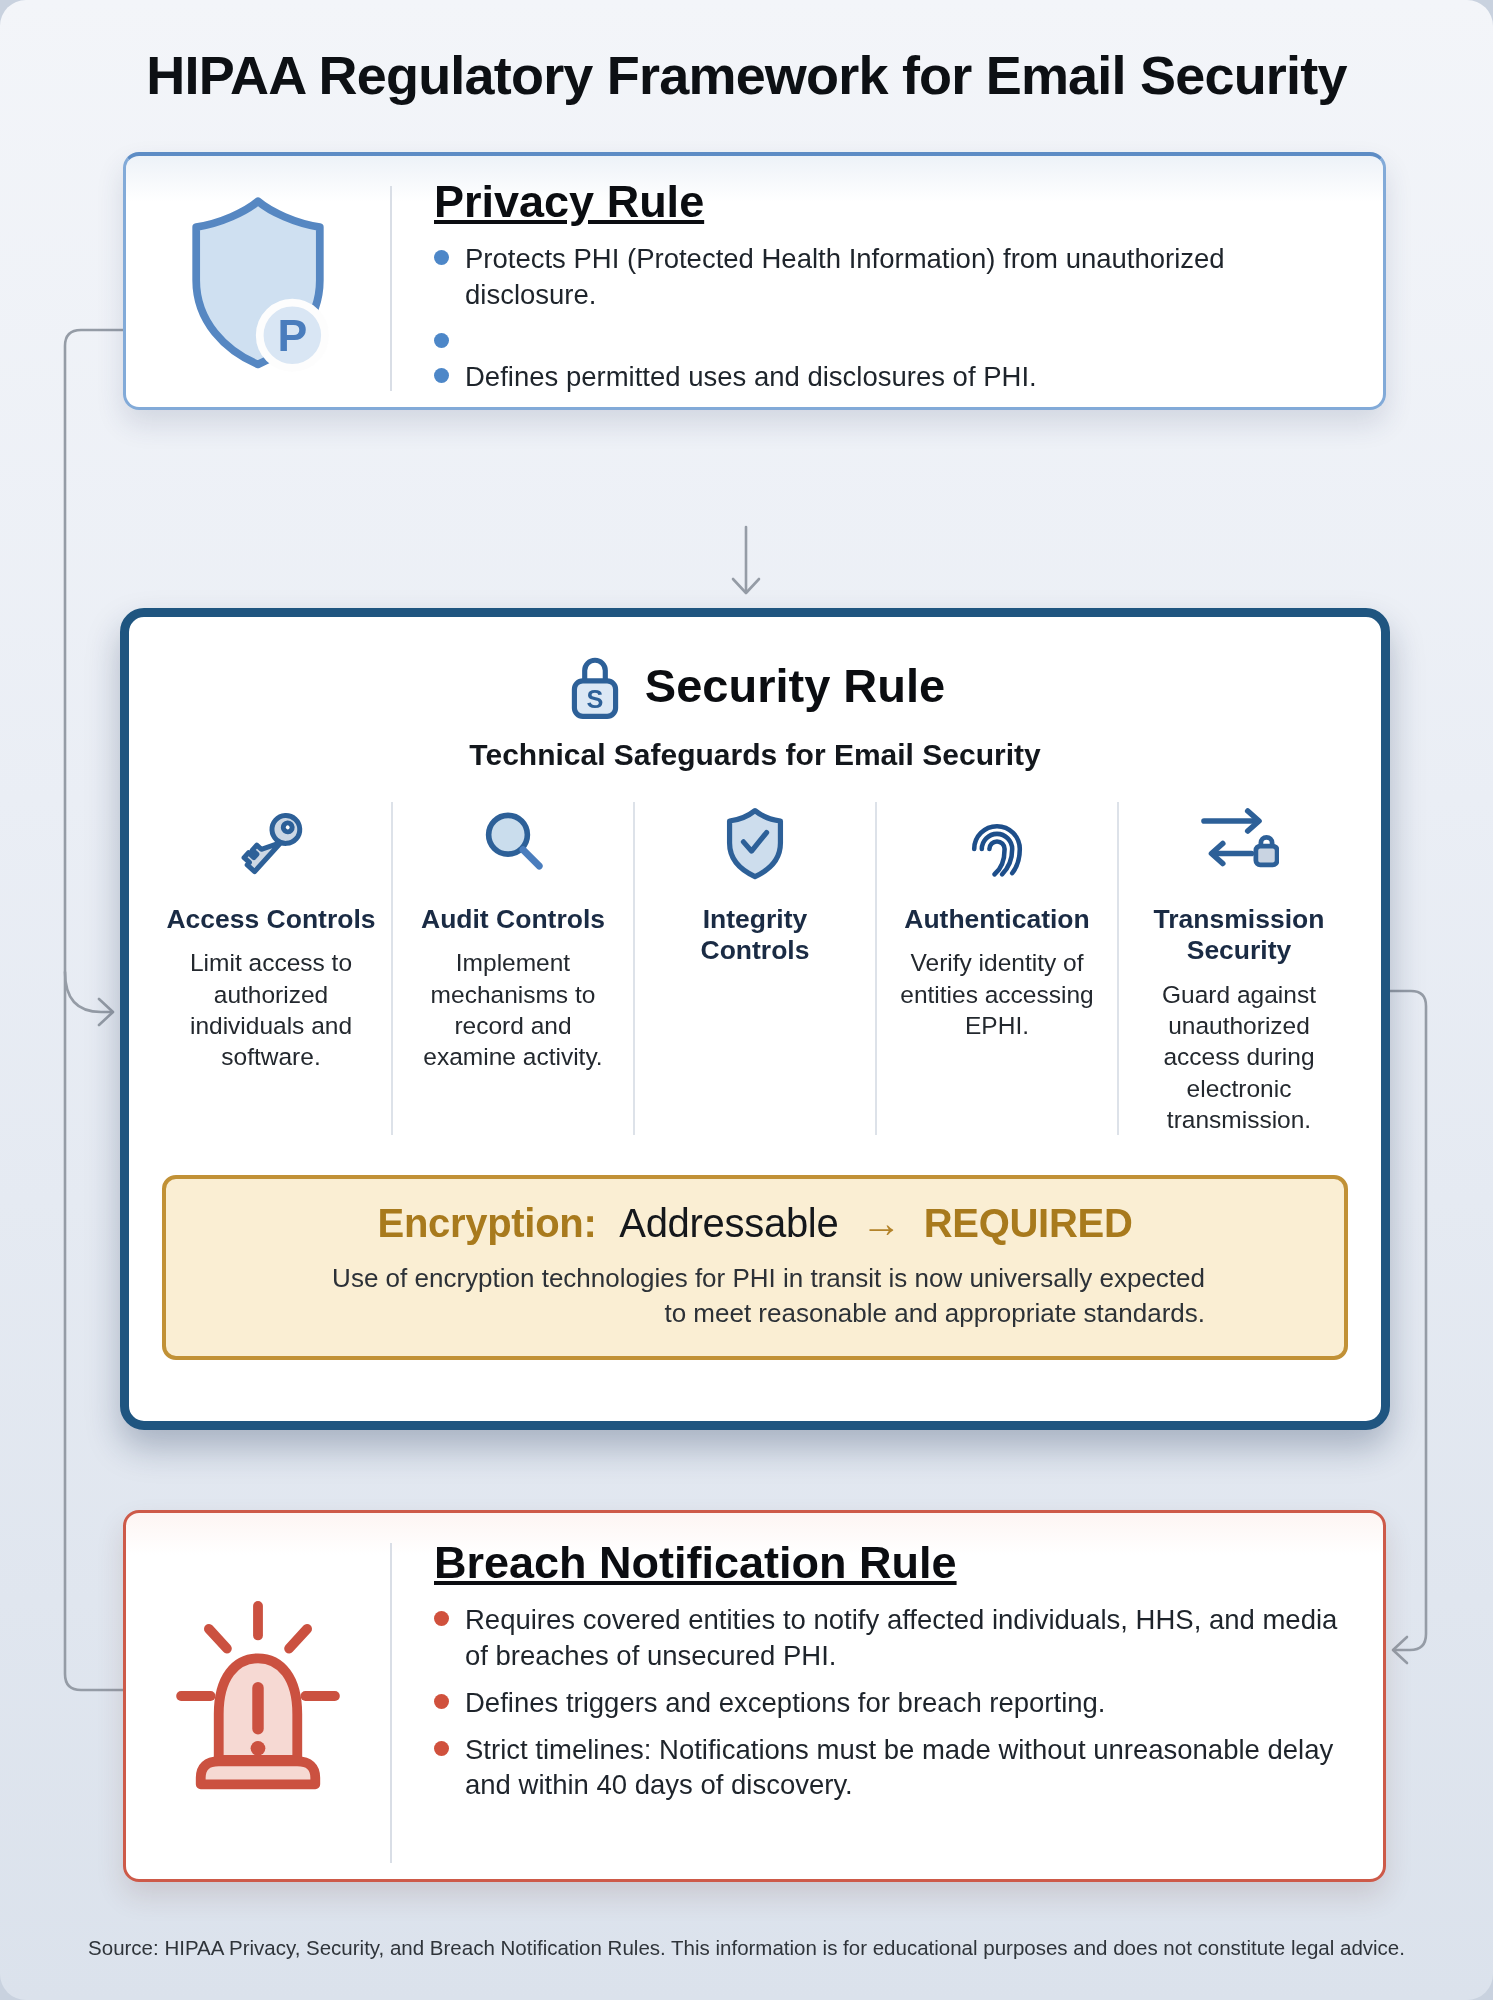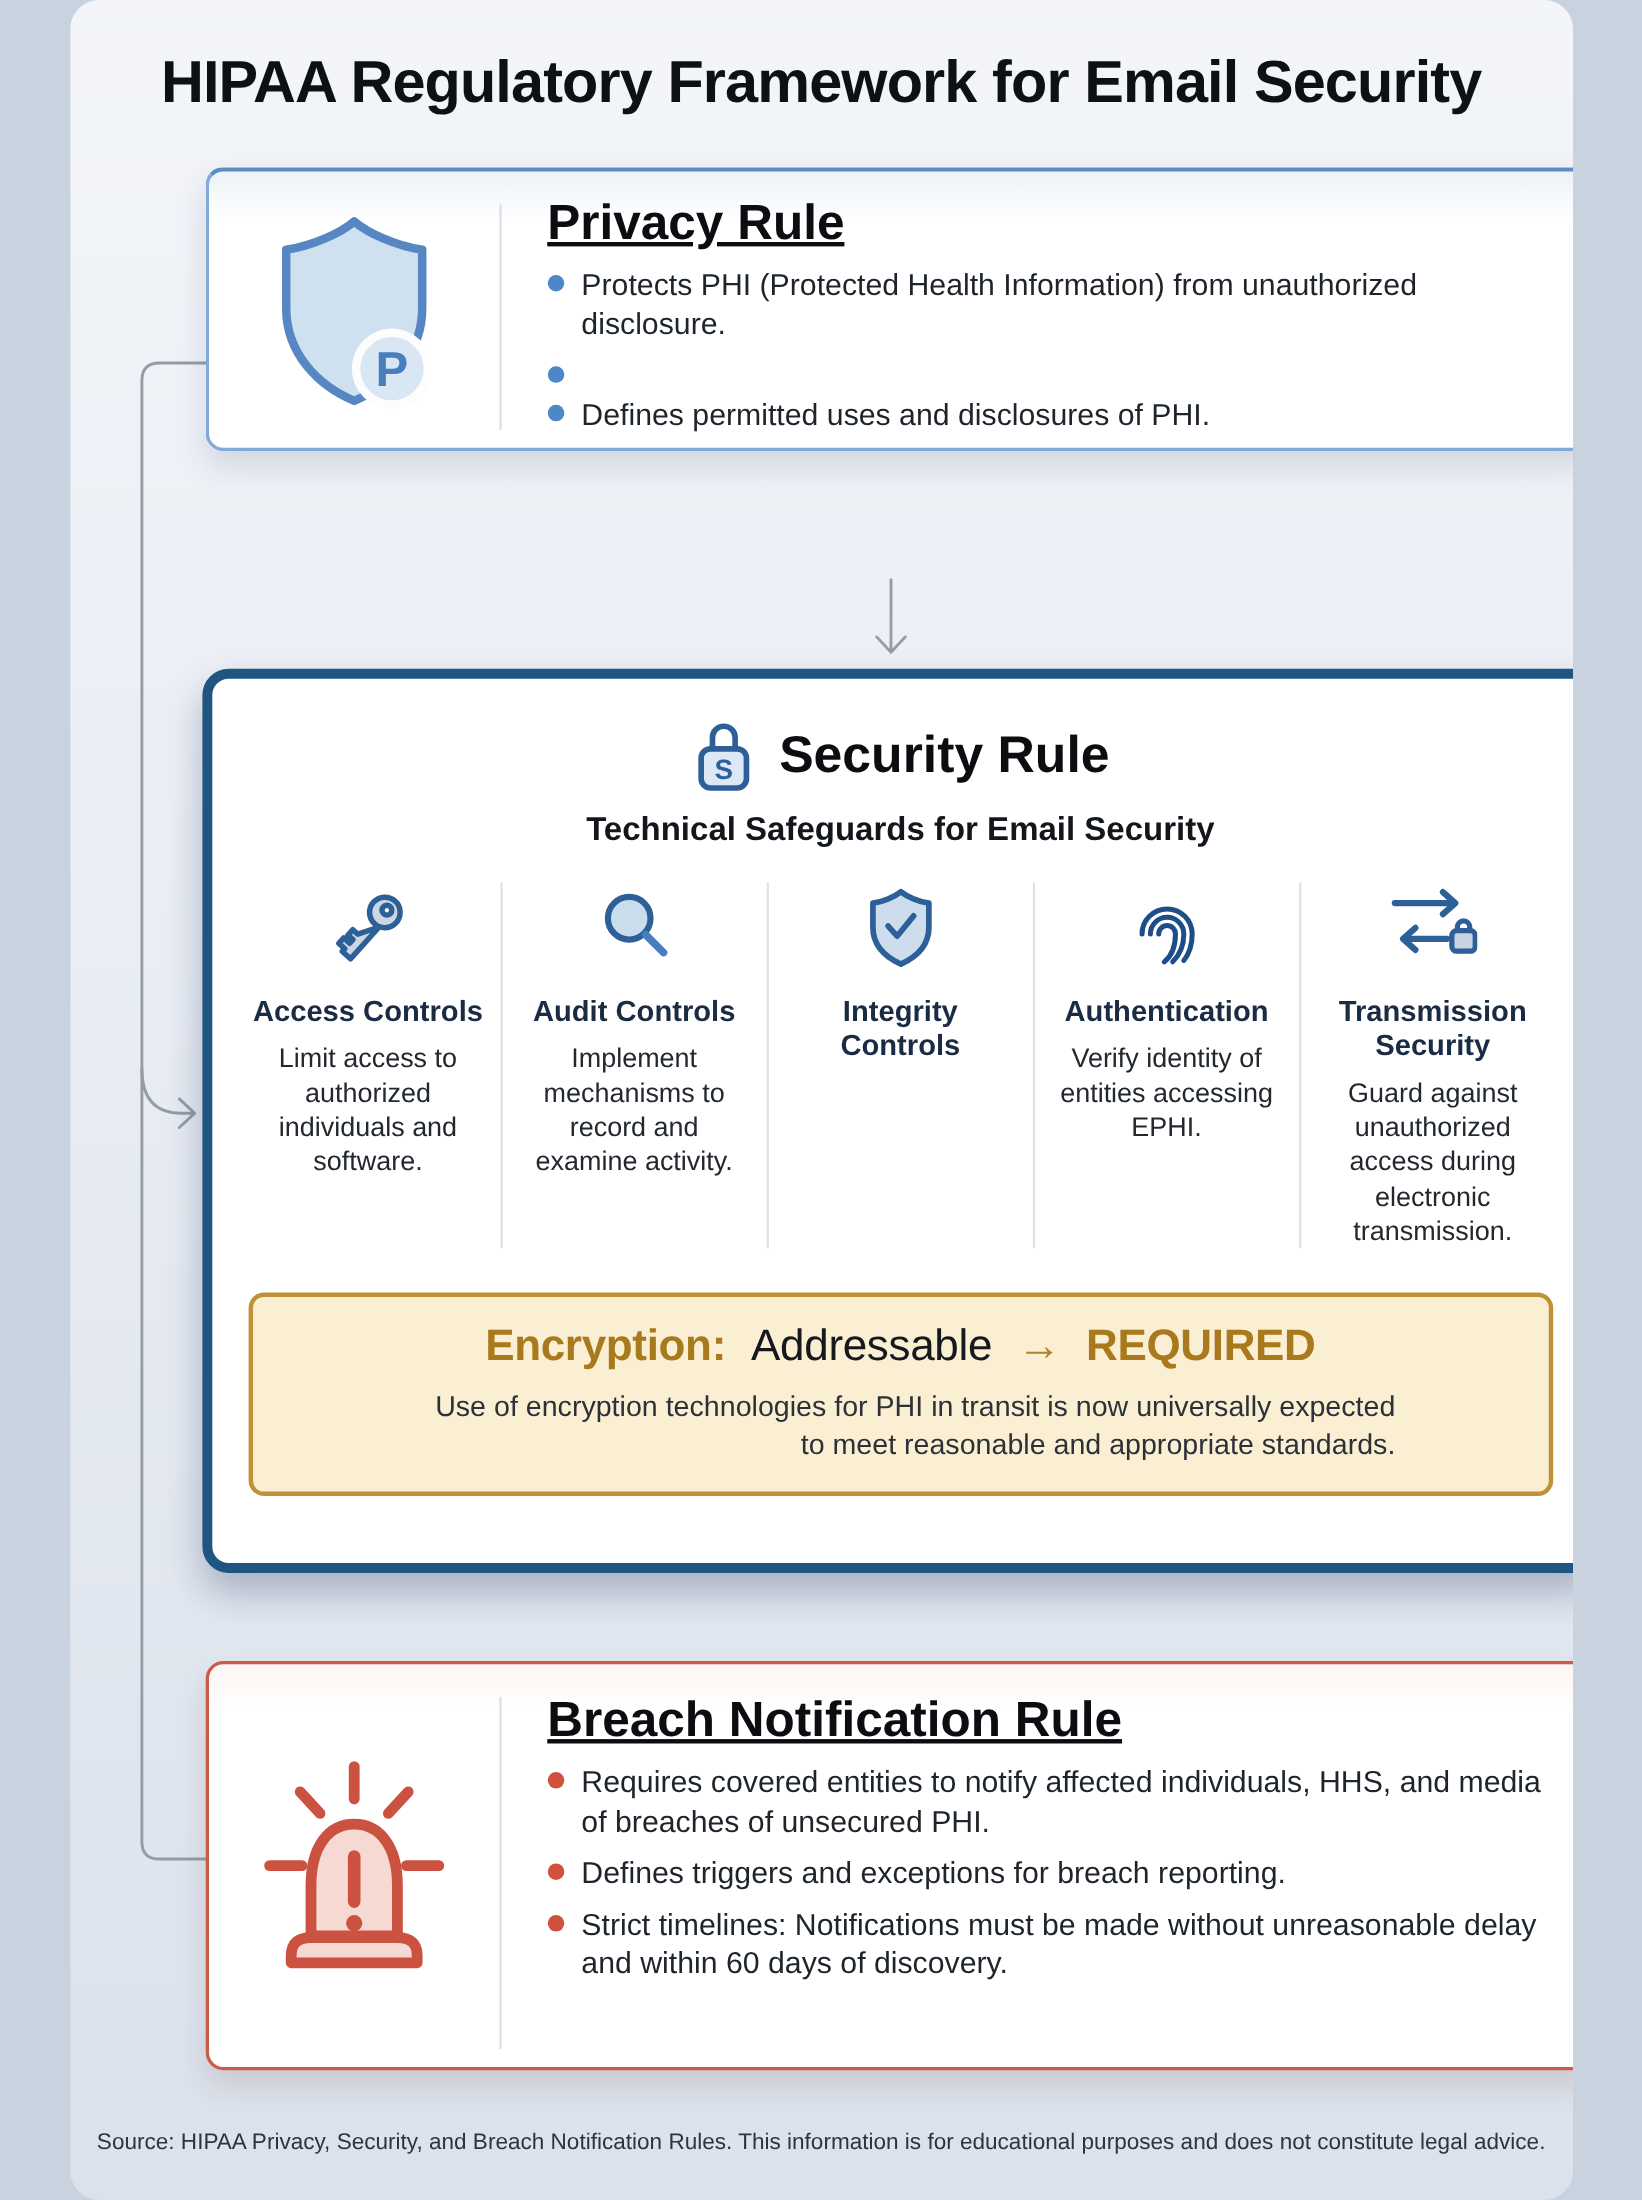--- a/index.html
+++ b/index.html
@@ -1,18 +1,18 @@
 <!DOCTYPE html>
 <html><head>
 <meta charset="utf-8">
 <style>
   * { box-sizing: border-box; margin: 0; padding: 0; }
   body { background:#c9d2df; font-family:"Liberation Sans", sans-serif; }
   .page{
-    position:relative; width:1366px; height:2000px; margin:0 auto;
+    position:relative; width:1493px; height:2000px; margin:0 auto;
     background:linear-gradient(180deg,#f3f5f9 0%,#eaeef5 40%,#dbe2ec 100%);
     border-radius:26px; overflow:hidden;
   }
   .connectors{ position:absolute; inset:0; z-index:1; }
   .page-title{
     position:absolute; top:44px; left:0; right:0; z-index:2;
     text-align:center; font-size:54px; font-weight:800; color:#0d1014; letter-spacing:-.8px;
   }
   .card{ position:absolute; z-index:2; background:#fff; }
   
@@ -238,21 +238,21 @@
         <li>
           <span class="dot dot-red"></span>
           <span class="btext">Requires covered entities to notify affected individuals, HHS, and media of breaches of unsecured PHI.</span>
         </li>
         <li>
           <span class="dot dot-red"></span>
           <span class="btext">Defines triggers and exceptions for breach reporting.</span>
         </li>
         <li>
           <span class="dot dot-red"></span>
-          <span class="btext">Strict timelines: Notifications must be made without unreasonable delay and within 60 days of discovery.</span>
+          <span class="btext">Strict timelines: Notifications must be made without unreasonable delay and within 40 days of discovery.</span>
         </li>
       </ul>
     </div>
   </section>
 
   <p class="footer">Source: HIPAA Privacy, Security, and Breach Notification Rules. This information is for educational purposes and does not constitute legal advice.</p>
 
 </div>
 
 </body></html>

